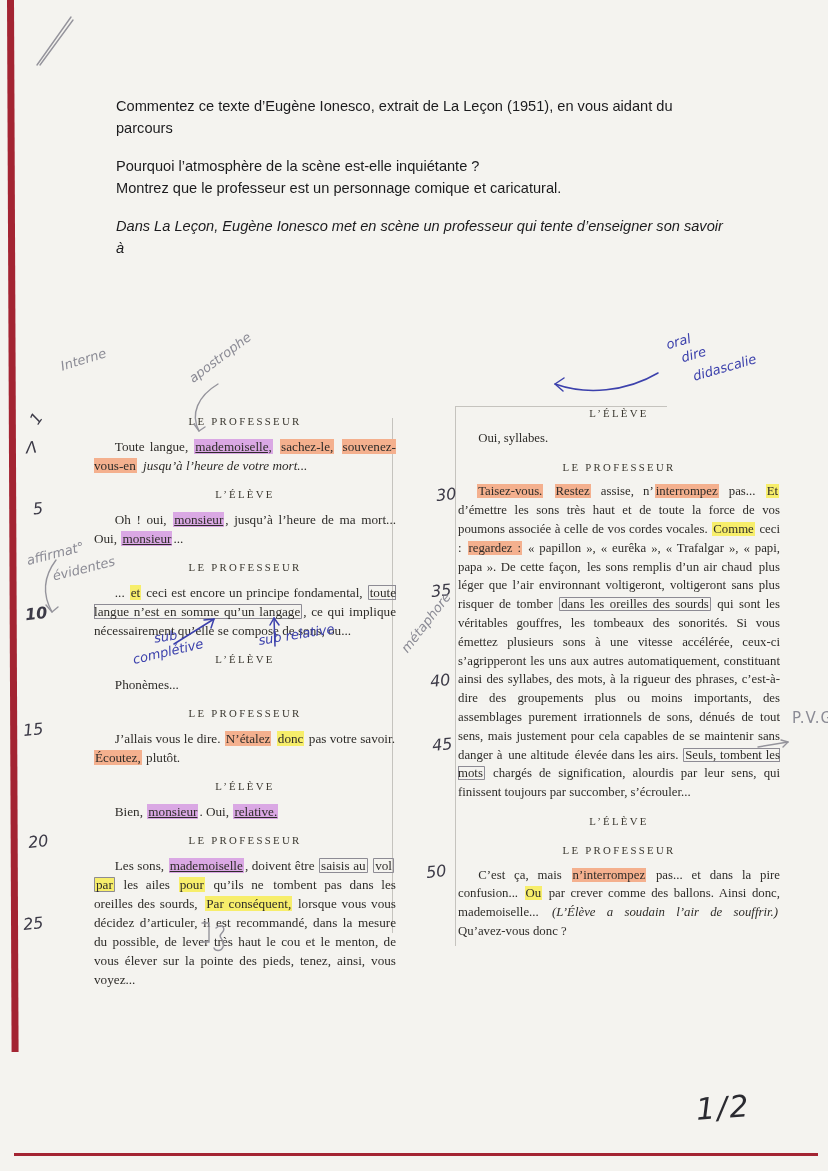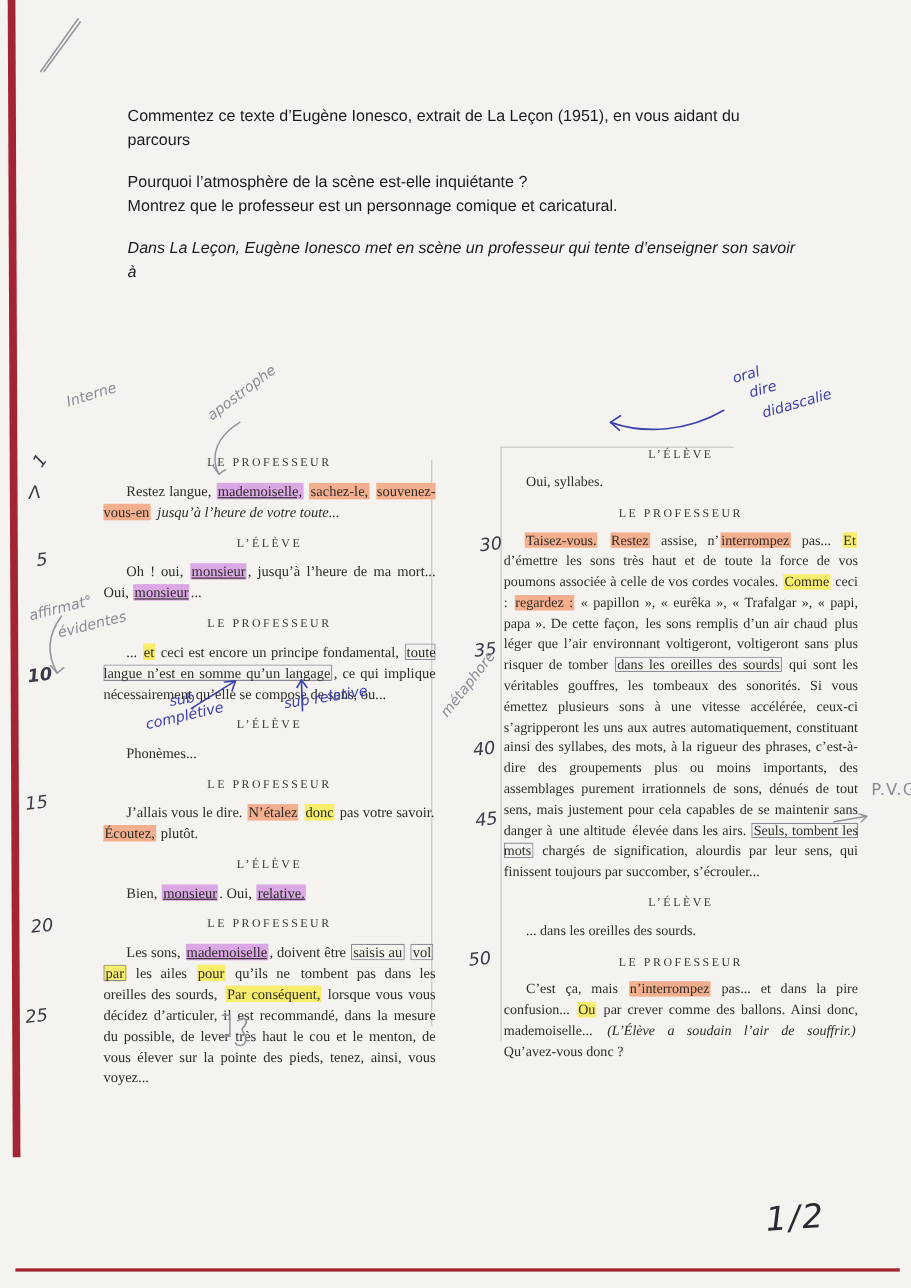--- a/index.html
+++ b/index.html
@@ -63,21 +63,21 @@
   <div class="gap-m"></div>
   <div>Pourquoi l’atmosphère de la scène est-elle inquiétante ?</div>
   <div>Montrez que le professeur est un personnage comique et caricatural.</div>
   <div class="gap-m"></div>
   <div class="intro-line">Dans La Leçon, Eugène Ionesco met en scène un professeur qui tente d’enseigner son savoir à</div>
 </div>
 
 <div id="col-left" class="col">
     <div class="entry">
       <div class="speaker">LE PROFESSEUR</div>
-      <p class="dlg"><span class="seg">Restez langue, </span><span class="seg hl-v">mademoiselle,</span><span class="seg"> </span><span class="seg hl-o">sachez-le,</span><span class="seg"> </span><span class="seg hl-o">souvenez-vous-en</span><span class="seg"> </span><span class="seg it">jusqu’à l’heure de votre toute...</span></p>
+      <p class="dlg"><span class="seg">Toute langue, </span><span class="seg hl-v">mademoiselle,</span><span class="seg"> </span><span class="seg hl-o">sachez-le,</span><span class="seg"> </span><span class="seg hl-o">souvenez-vous-en</span><span class="seg"> </span><span class="seg it">jusqu’à l’heure de votre mort...</span></p>
     </div>
     <div class="entry">
       <div class="speaker">L’ÉLÈVE</div>
       <p class="dlg"><span class="seg">Oh ! oui, </span><span class="seg hl-v">monsieur</span><span class="seg">, jusqu’à l’heure de ma mort... Oui, </span><span class="seg hl-v">monsieur</span><span class="seg">...</span></p>
     </div>
     <div class="entry">
       <div class="speaker">LE PROFESSEUR</div>
       <p class="dlg"><span class="seg">... </span><span class="seg hl-y">et</span><span class="seg"> ceci est encore un principe fondamental, </span><span class="seg bx">toute langue n’est en somme qu’un langage</span><span class="seg">, ce qui implique nécessairement qu’elle se compose de sons, ou...</span></p>
     </div>
     <div class="entry">
@@ -101,21 +101,20 @@
     <div class="entry">
       <div class="speaker">L’ÉLÈVE</div>
       <p class="dlg"><span class="seg">Oui, syllabes.</span></p>
     </div>
     <div class="entry">
       <div class="speaker">LE PROFESSEUR</div>
       <p class="dlg"><span class="seg hl-o">Taisez-vous.</span><span class="seg"> </span><span class="seg hl-o">Restez</span><span class="seg"> assise, n’</span><span class="seg hl-o">interrompez</span><span class="seg"> pas... </span><span class="seg hl-y">Et</span><span class="seg"> d’émettre les sons très haut et de toute la force de vos poumons associée à celle de vos cordes vocales. </span><span class="seg hl-y">Comme</span><span class="seg"> ceci : </span><span class="seg hl-o">regardez :</span><span class="seg"> « papillon », « eurêka », « Trafalgar », « papi, papa ». De cette façon, </span><span class="seg ul">les sons remplis d’un air chaud</span><span class="seg"> plus léger que l’air environnant voltigeront, voltigeront sans plus risquer de tomber </span><span class="seg bx">dans les oreilles des sourds</span><span class="seg"> qui sont les véritables gouffres, les tombeaux des sonorités. Si vous émettez plusieurs sons à une vitesse accélérée, ceux-ci s’agripperont les uns aux autres automatiquement, constituant ainsi des syllabes, des mots, à la rigueur des phrases, c’est-à-dire des groupements plus ou moins importants, des assemblages purement irrationnels de sons, dénués de tout sens, mais justement pour cela capables de se maintenir sans danger à </span><span class="seg ul">une altitude</span><span class="seg"> élevée dans les airs. </span><span class="seg bx">Seuls, tombent les mots</span><span class="seg"> chargés de signification, alourdis par leur sens, qui finissent toujours par succomber, s’écrouler...</span></p>
     </div>
     <div class="entry">
       <div class="speaker">L’ÉLÈVE</div>
-      <p class="dlg"><span class="seg">... dans les oreilles des sourds.</span></p>
     </div>
     <div class="entry">
       <div class="speaker">LE PROFESSEUR</div>
       <p class="dlg"><span class="seg">C’est ça, mais </span><span class="seg hl-o">n’interrompez</span><span class="seg"> pas... et dans la pire confusion... </span><span class="seg hl-y">Ou</span><span class="seg"> par crever comme des ballons. Ainsi donc, mademoiselle... </span><span class="seg it">(L’Élève a soudain l’air de souffrir.)</span><span class="seg"> Qu’avez-vous donc ?</span></p>
     </div>
   </div>
 
 <span class="ln" style="left:31px;top:409px;transform:rotate(-55deg);">1</span>
 <span class="ln" style="left:26px;top:438px;">Λ</span>
 <span class="ln" style="left:33px;top:499px;">5</span>

